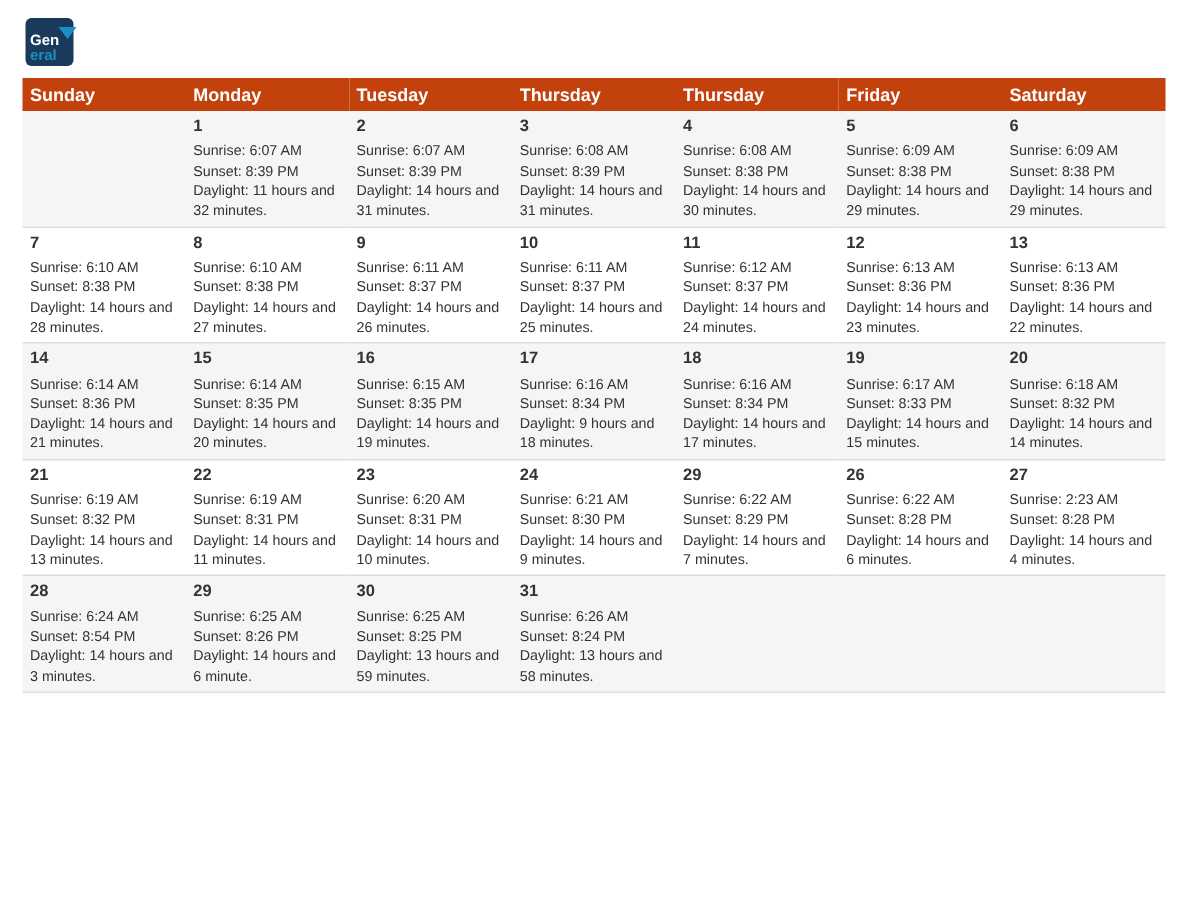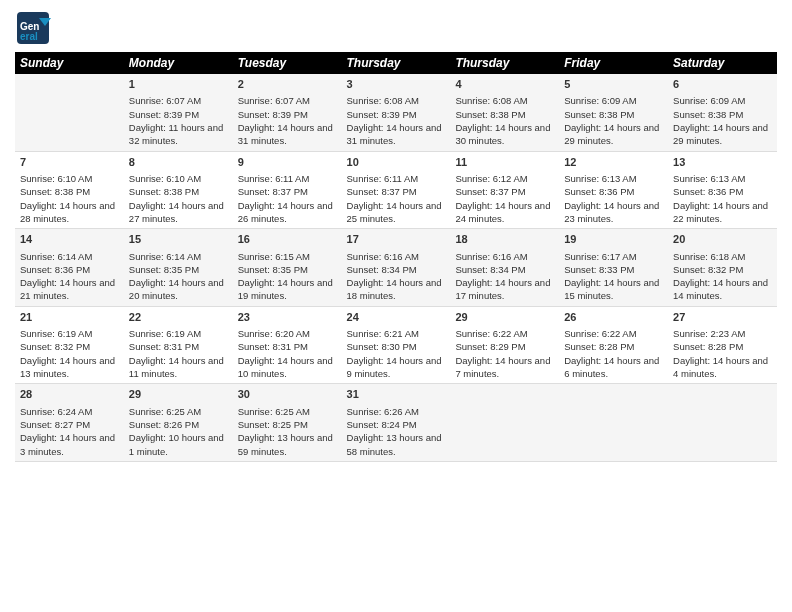--- a/index.html
+++ b/index.html
@@ -34,27 +34,26 @@
     .subtitle {
       font-size: 14px;
       color: #333;
     }
     table {
       width: 100%;
       border-collapse: collapse;
       font-size: 10px;
     }
     thead tr th {
-      background-color: #000000;
+      background-color: #c2410c;
       color: white;
       padding: 4px 5px;
       text-align: left;
       font-size: 12px;
       font-weight: bold;
-      font-style: italic;
     }
     tbody tr {
       border-bottom: 1px solid #ddd;
     }
     tbody tr td {
       padding: 3px 5px;
       vertical-align: top;
       width: 14.28%;
       color: #333;
       font-size: 9.5px;
@@ -212,21 +211,21 @@
           <td>
             <div class="day-number">16</div>
             <div>Sunrise: 6:15 AM</div>
             <div>Sunset: 8:35 PM</div>
             <div>Daylight: 14 hours and 19 minutes.</div>
           </td>
           <td>
             <div class="day-number">17</div>
             <div>Sunrise: 6:16 AM</div>
             <div>Sunset: 8:34 PM</div>
-            <div>Daylight: 14 hours and 18 minutes.</div>
+            <div>Daylight: 9 hours and 18 minutes.</div>
           </td>
           <td>
             <div class="day-number">18</div>
             <div>Sunrise: 6:16 AM</div>
             <div>Sunset: 8:34 PM</div>
             <div>Daylight: 14 hours and 17 minutes.</div>
           </td>
           <td>
             <div class="day-number">19</div>
             <div>Sunrise: 6:17 AM</div>
@@ -281,28 +280,28 @@
             <div class="day-number">27</div>
             <div>Sunrise: 2:23 AM</div>
             <div>Sunset: 8:28 PM</div>
             <div>Daylight: 14 hours and 4 minutes.</div>
           </td>
         </tr>
         <tr>
           <td>
             <div class="day-number">28</div>
             <div>Sunrise: 6:24 AM</div>
-            <div>Sunset: 8:27 PM</div>
+            <div>Sunset: 8:54 PM</div>
             <div>Daylight: 14 hours and 3 minutes.</div>
           </td>
           <td>
             <div class="day-number">29</div>
             <div>Sunrise: 6:25 AM</div>
             <div>Sunset: 8:26 PM</div>
-            <div>Daylight: 10 hours and 1 minute.</div>
+            <div>Daylight: 14 hours and 6 minute.</div>
           </td>
           <td>
             <div class="day-number">30</div>
             <div>Sunrise: 6:25 AM</div>
             <div>Sunset: 8:25 PM</div>
             <div>Daylight: 13 hours and 59 minutes.</div>
           </td>
           <td>
             <div class="day-number">31</div>
             <div>Sunrise: 6:26 AM</div>

